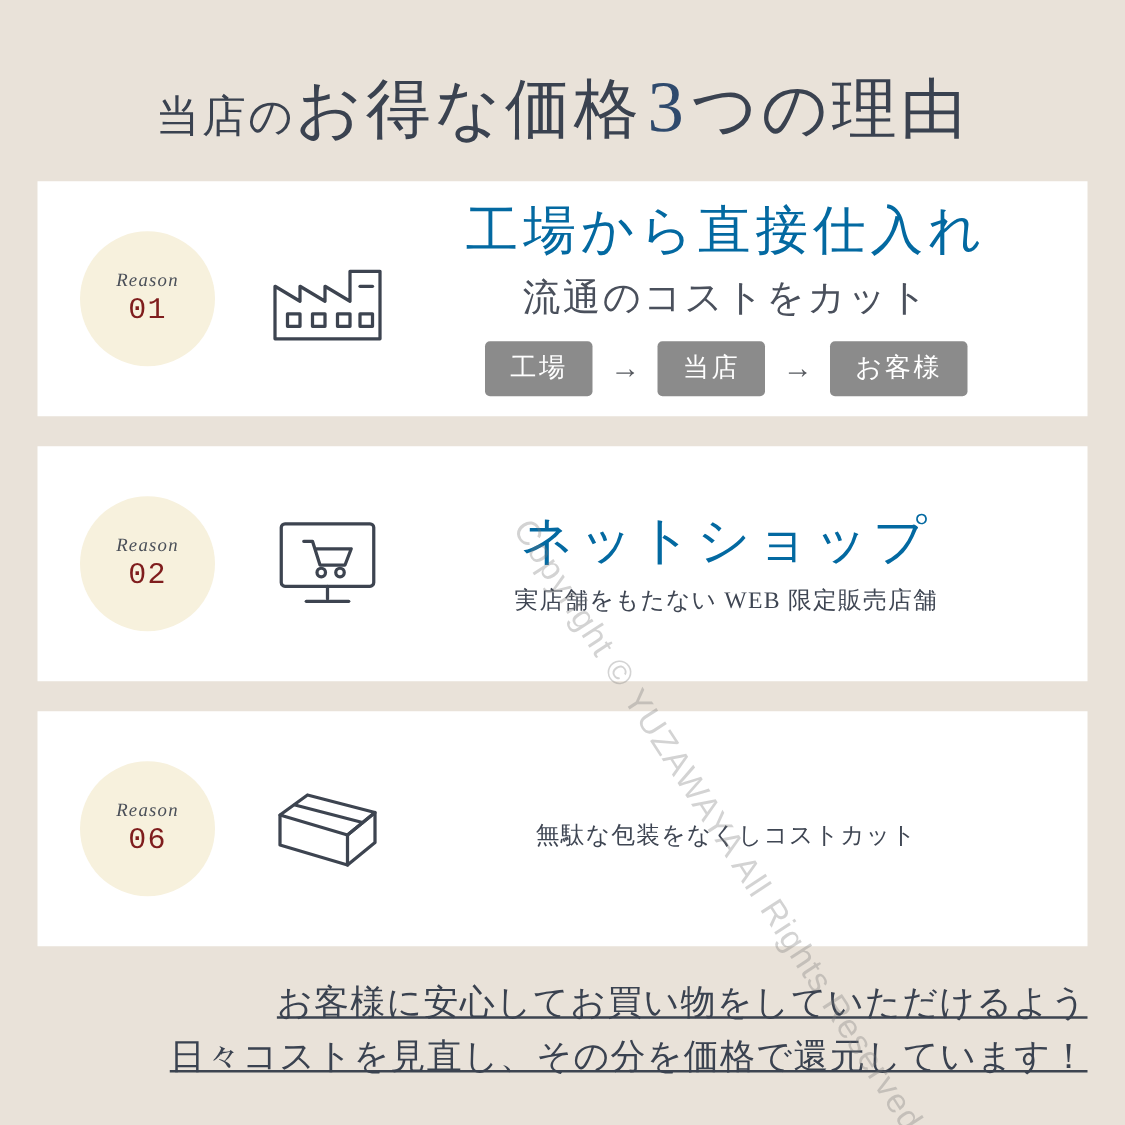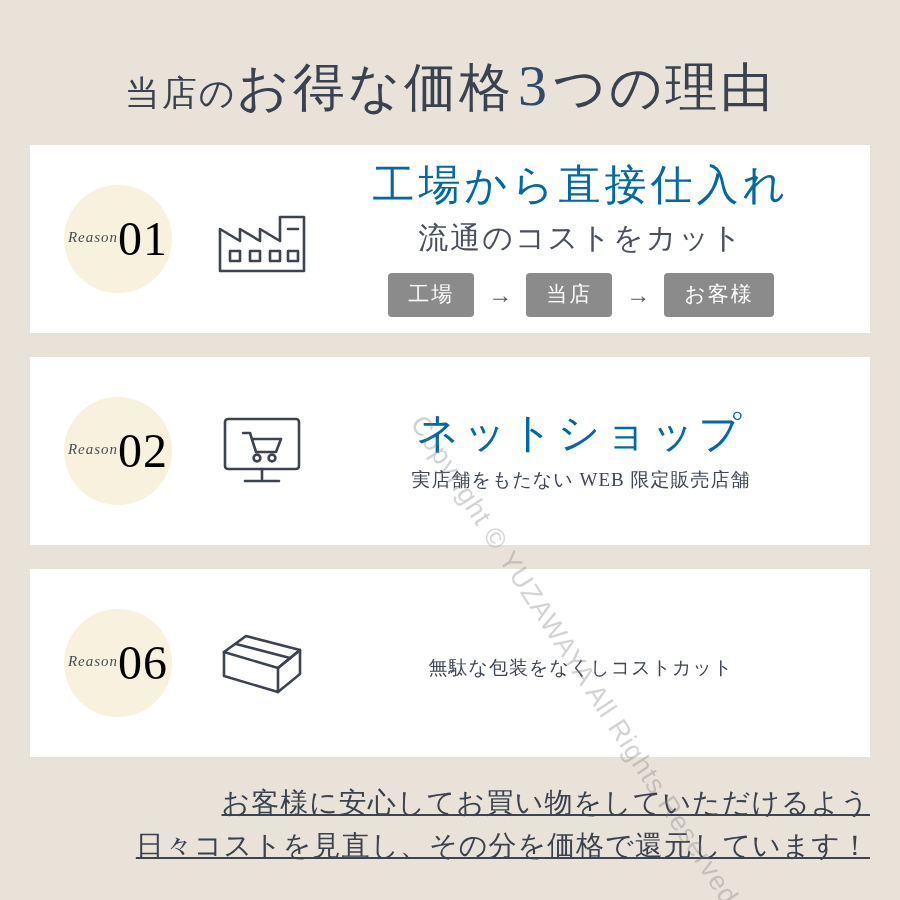--- a/index.html
+++ b/index.html
@@ -63,36 +63,37 @@
     align-items: center;
     justify-content: center;
     flex: none;
   }
   .badge {
     width: 108px;
     height: 108px;
     border-radius: 50%;
     background: #f7f1dd;
     display: flex;
-    flex-direction: row;
+    flex-direction: column;
     align-items: center;
     justify-content: center;
     line-height: 1;
   }
   .badge .b-word {
     font-style: italic;
     font-size: 15px;
     letter-spacing: 1px;
     color: #4a4f58;
     margin-bottom: 4px;
   }
   .badge .b-num {
-    font-size: 48px;
-    color: #000000;
-    letter-spacing: 1px;
+    font-size: 24px;
+    color: #7f1d1d;
+    letter-spacing: 1px;
+    font-family: Liberation Mono, monospace;
   }
 
   .card .icon-wrap {
     width: 112px;
     flex: none;
     display: flex;
     align-items: center;
     justify-content: center;
   }
   .card .text-wrap {

